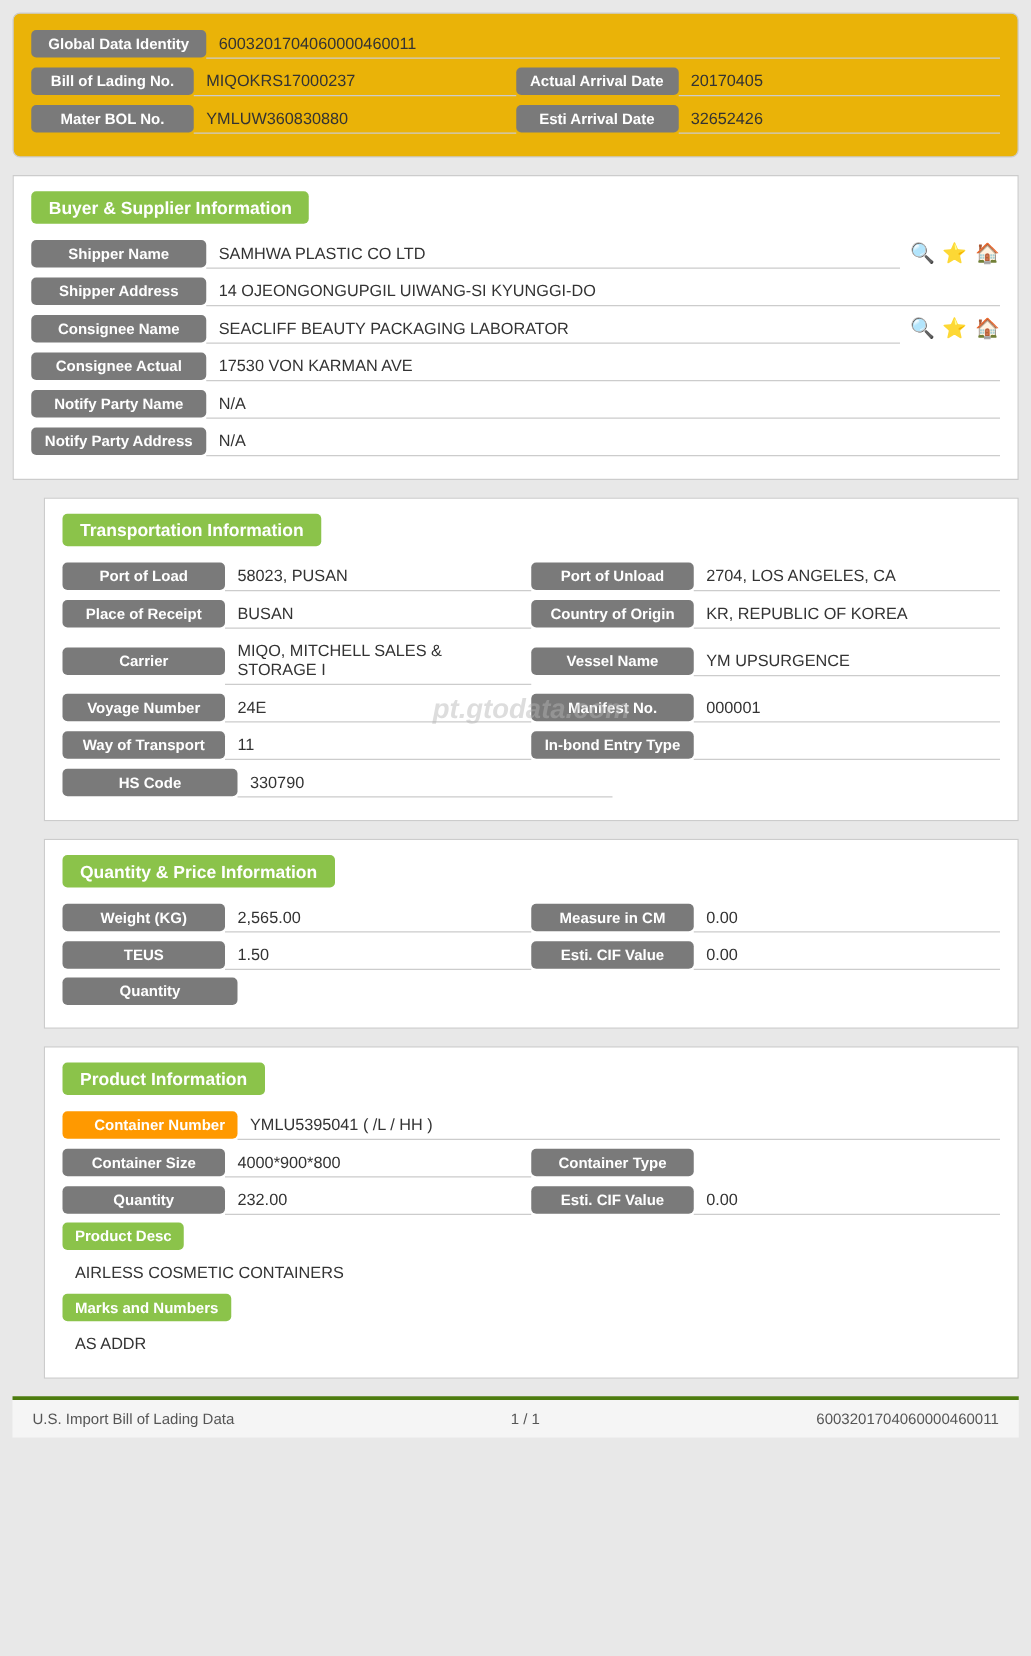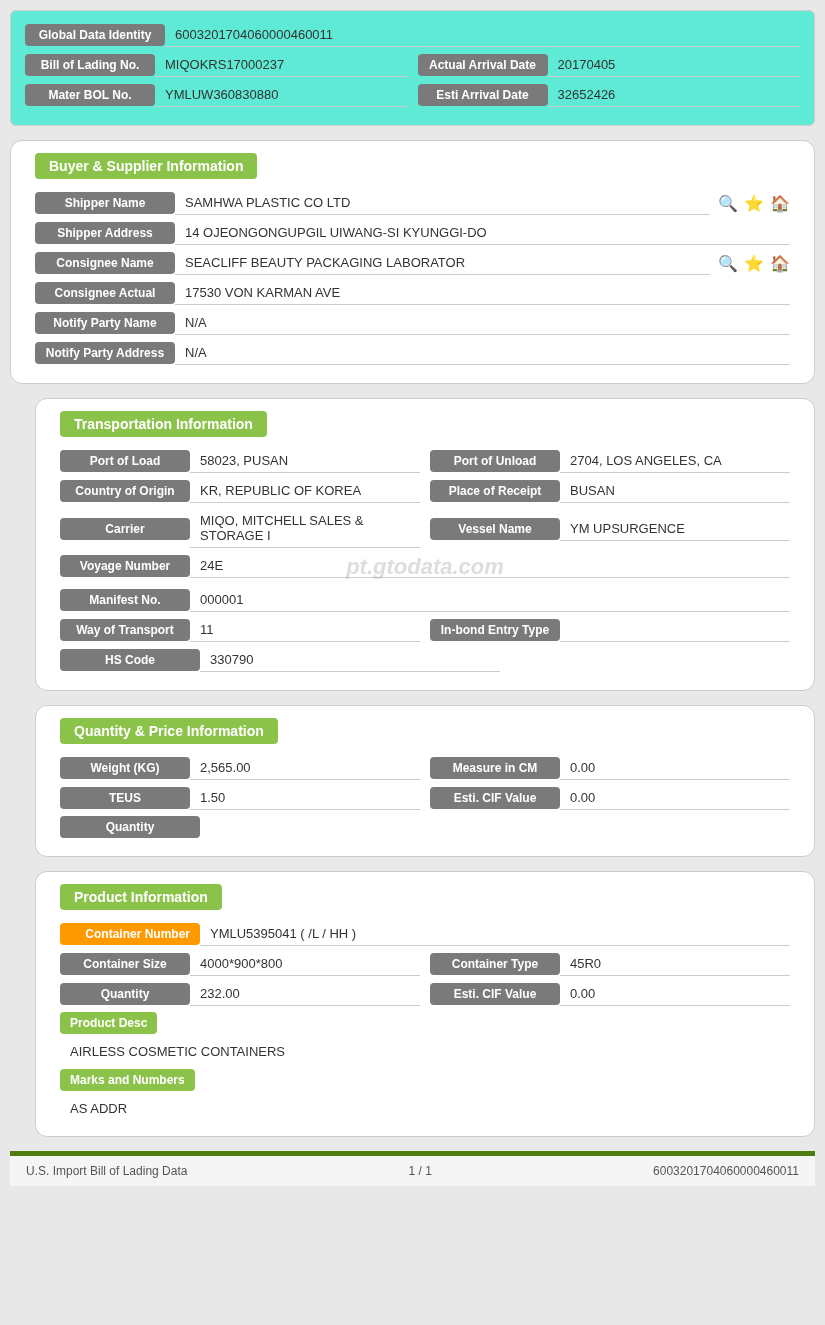--- a/index.html
+++ b/index.html
@@ -11,26 +11,26 @@
       width: 825px;
     }
     .page-wrapper {
       background: #e8e8e8;
       padding: 10px;
       min-height: 1325px;
     }
     .card {
       background: #fff;
       border: 1px solid #ccc;
-      border-radius: 12px;
+      border-radius: 0;
       margin-bottom: 14px;
-      padding: 12px 24px;
+      padding: 12px 14px;
     }
     .top-card {
-      background: #5eead4;
+      background: #eab308;
       border: 1px solid #ccc;
       border-radius: 6px;
       margin-bottom: 14px;
       padding: 12px 14px;
     }
     .label-box {
       background: #7a7a7a;
       color: #fff;
       border-radius: 4px;
       padding: 4px 10px;
@@ -63,21 +63,20 @@
       background: #8bc34a;
       color: #fff;
       font-weight: bold;
       font-size: 14px;
       padding: 5px 14px;
       border-radius: 4px;
       margin-bottom: 12px;
     }
     .two-col {
       display: flex;
-      gap: 10px;
       margin-bottom: 6px;
     }
     .two-col .col {
       flex: 1;
       display: flex;
       align-items: center;
     }
     .two-col .col .label-box {
       min-width: 130px;
       width: 130px;
@@ -90,21 +89,21 @@
       pointer-events: none;
       white-space: nowrap;
       font-style: italic;
     }
     .transport-section, .qty-section, .product-section {
       position: relative;
       margin-left: 25px;
     }
     .footer-bar {
       background: #f5f5f5;
-      border-top: 5px solid #4d7c0f;
+      border-top: 3px solid #4d7c0f;
       display: flex;
       justify-content: space-between;
       align-items: center;
       padding: 8px 16px;
       font-size: 12px;
       color: #555;
       margin-top: 6px;
     }
     .orange-label {
       background: #f90;
@@ -225,41 +224,41 @@
         <div class="field-value">58023, PUSAN</div>
       </div>
       <div class="col">
         <div class="label-box">Port of Unload</div>
         <div class="field-value">2704, LOS ANGELES, CA</div>
       </div>
     </div>
 
     <div class="two-col">
       <div class="col">
+        <div class="label-box">Place of Receipt</div>
+        <div class="field-value">BUSAN</div>
+      </div>
+      <div class="col">
         <div class="label-box">Country of Origin</div>
         <div class="field-value">KR, REPUBLIC OF KOREA</div>
       </div>
-      <div class="col">
-        <div class="label-box">Place of Receipt</div>
-        <div class="field-value">BUSAN</div>
-      </div>
     </div>
 
     <div class="two-col">
       <div class="col">
         <div class="label-box">Carrier</div>
         <div class="field-value">MIQO, MITCHELL SALES &amp; STORAGE I</div>
       </div>
       <div class="col">
         <div class="label-box">Vessel Name</div>
         <div class="field-value">YM UPSURGENCE</div>
       </div>
     </div>
 
-    <div class="two-col" style="position:relative;flex-direction:column;">
+    <div class="two-col" style="position:relative;">
       <div class="col">
         <div class="label-box">Voyage Number</div>
         <div class="field-value">24E</div>
       </div>
       <div class="col">
         <div class="label-box">Manifest No.</div>
         <div class="field-value">000001</div>
       </div>
       <div class="watermark" style="top:0; left:50%; transform:translateX(-50%);">pt.gtodata.com</div>
     </div>
@@ -319,21 +318,20 @@
       <div class="field-value">YMLU5395041 ( /L / HH )</div>
     </div>
 
     <div class="two-col">
       <div class="col">
         <div class="label-box">Container Size</div>
         <div class="field-value">4000*900*800</div>
       </div>
       <div class="col">
         <div class="label-box">Container Type</div>
-        <div class="field-value">45R0</div>
       </div>
     </div>
 
     <div class="two-col">
       <div class="col">
         <div class="label-box">Quantity</div>
         <div class="field-value">232.00</div>
       </div>
       <div class="col">
         <div class="label-box">Esti. CIF Value</div>

